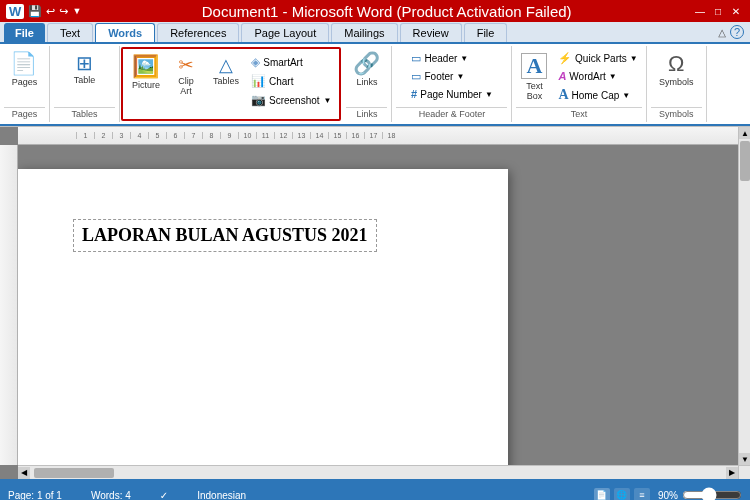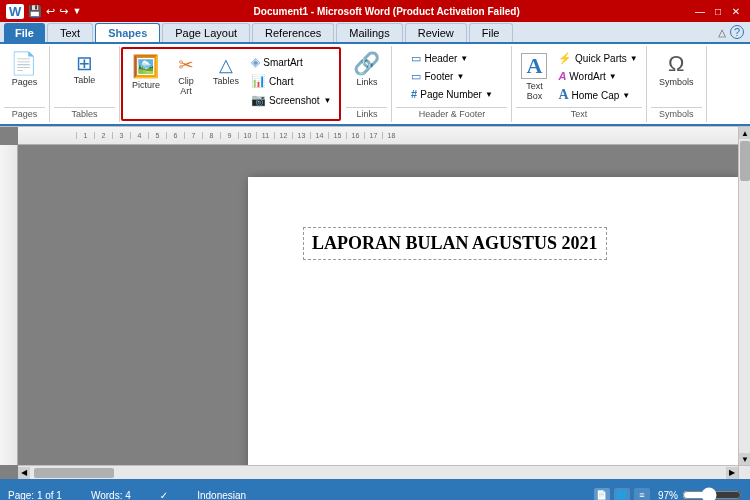--- a/index.html
+++ b/index.html
@@ -119,36 +119,36 @@
 <body>
 
 <div class="title-bar">
   <div class="title-bar-left">
     <span style="font-weight:bold;font-size:13px;background:#fff;color:#2d76b8;padding:0 3px;border-radius:2px;">W</span>
     <span style="font-size:11px;cursor:pointer;">💾</span>
     <span style="font-size:11px;cursor:pointer;">↩</span>
     <span style="font-size:11px;cursor:pointer;">↪</span>
     <span style="font-size:9px;cursor:pointer;">▼</span>
   </div>
-  <span style="font-size:10px;font-weight:bold;">Document1 - Microsoft Word (Product Activation Failed)</span>
+  <span style="font-size:15px;">Document1 - Microsoft Word (Product Activation Failed)</span>
   <div class="title-bar-controls">
     <span class="title-btn">—</span>
     <span class="title-btn">□</span>
     <span class="title-btn close">✕</span>
   </div>
 </div>
 
 <div class="ribbon">
 
   <div style="display:flex;align-items:center;height:22px;background:#dce6f1;border-bottom:2px solid #2d76b8;padding-left:4px;">
     <div class="tab" style="background:#2d76b8;color:white;border-color:#2d76b8;border-radius:3px 3px 0 0;padding:3px 10px;font-size:11px;font-weight:bold;margin-right:2px;">File</div>
     <div class="tab">Text</div>
-    <div class="tab active">Shapes</div>
+    <div class="tab active">Words</div>
+    <div class="tab">References</div>
     <div class="tab">Page Layout</div>
-    <div class="tab">References</div>
     <div class="tab">Mailings</div>
     <div class="tab">Review</div>
     <div class="tab">File</div>
     <div style="margin-left:auto;display:flex;align-items:center;gap:4px;padding-right:6px;">
       <span style="font-size:10px;cursor:pointer;color:#555;">△</span>
       <span style="font-size:11px;cursor:pointer;color:#2d76b8;border:1px solid #2d76b8;border-radius:50%;width:14px;height:14px;display:flex;align-items:center;justify-content:center;">?</span>
     </div>
   </div>
 
   <div class="ribbon-content">
@@ -319,35 +319,35 @@
     <div style="position:absolute;bottom:0;left:18px;right:12px;height:14px;background:#e8e8e8;border-top:1px solid #c0c0c0;display:flex;align-items:center;">
       <div style="width:12px;height:12px;background:#d0d0d0;display:flex;align-items:center;justify-content:center;font-size:8px;cursor:pointer;">◀</div>
       <div style="flex:1;display:flex;align-items:center;">
         <div style="height:10px;width:80px;background:#b0b0b0;margin:0 4px;border-radius:2px;"></div>
       </div>
       <div style="width:12px;height:12px;background:#d0d0d0;display:flex;align-items:center;justify-content:center;font-size:8px;cursor:pointer;">▶</div>
     </div>
 
     <div style="position:absolute;bottom:0;right:0;width:12px;height:14px;background:#e8e8e8;border-top:1px solid #c0c0c0;border-left:1px solid #c0c0c0;"></div>
 
-    <div style="position:absolute;top:18px;left:18px;right:12px;bottom:14px;display:flex;justify-content:flex-end;padding-top:32px;overflow:hidden;">
+    <div style="position:absolute;top:18px;left:18px;right:12px;bottom:14px;display:flex;justify-content:flex-start;padding-top:24px;overflow:hidden;">
       <div style="width:490px;height:360px;background:white;box-shadow:2px 2px 10px rgba(0,0,0,0.4);">
         <div style="padding:50px 55px 40px 55px;">
           <div style="font-size:18px;font-weight:bold;font-family:'Times New Roman',serif;border:1px dashed #999;padding:5px 8px;display:inline-block;">LAPORAN BULAN AGUSTUS 2021</div>
         </div>
       </div>
     </div>
   </div>
 </div>
 
 <div style="height:20px;background:#2d76b8;display:flex;align-items:center;padding:16px 8px;gap:29px;color:white;font-size:10px;">
   <span>Page: 1 of 1</span>
   <span>Words: 4</span>
   <span style="font-size:10px;">✓</span>
   <span>Indonesian</span>
   <div style="margin-left:auto;display:flex;align-items:center;gap:4px;">
     <span style="width:16px;height:14px;background:rgba(255,255,255,0.25);border-radius:2px;display:flex;align-items:center;justify-content:center;cursor:pointer;font-size:9px;">📄</span>
     <span style="width:16px;height:14px;background:rgba(255,255,255,0.15);border-radius:2px;display:flex;align-items:center;justify-content:center;cursor:pointer;font-size:9px;">🌐</span>
     <span style="width:16px;height:14px;background:rgba(255,255,255,0.15);border-radius:2px;display:flex;align-items:center;justify-content:center;cursor:pointer;font-size:9px;">≡</span>
-    <span style="margin-left:4px;">97%</span>
+    <span style="margin-left:4px;">90%</span>
     <input type="range" min="10" max="200" value="90" style="width: 60px; height: 12px; accent-color: white; cursor: pointer;">
   </div>
 </div>
 
 </body></html>

